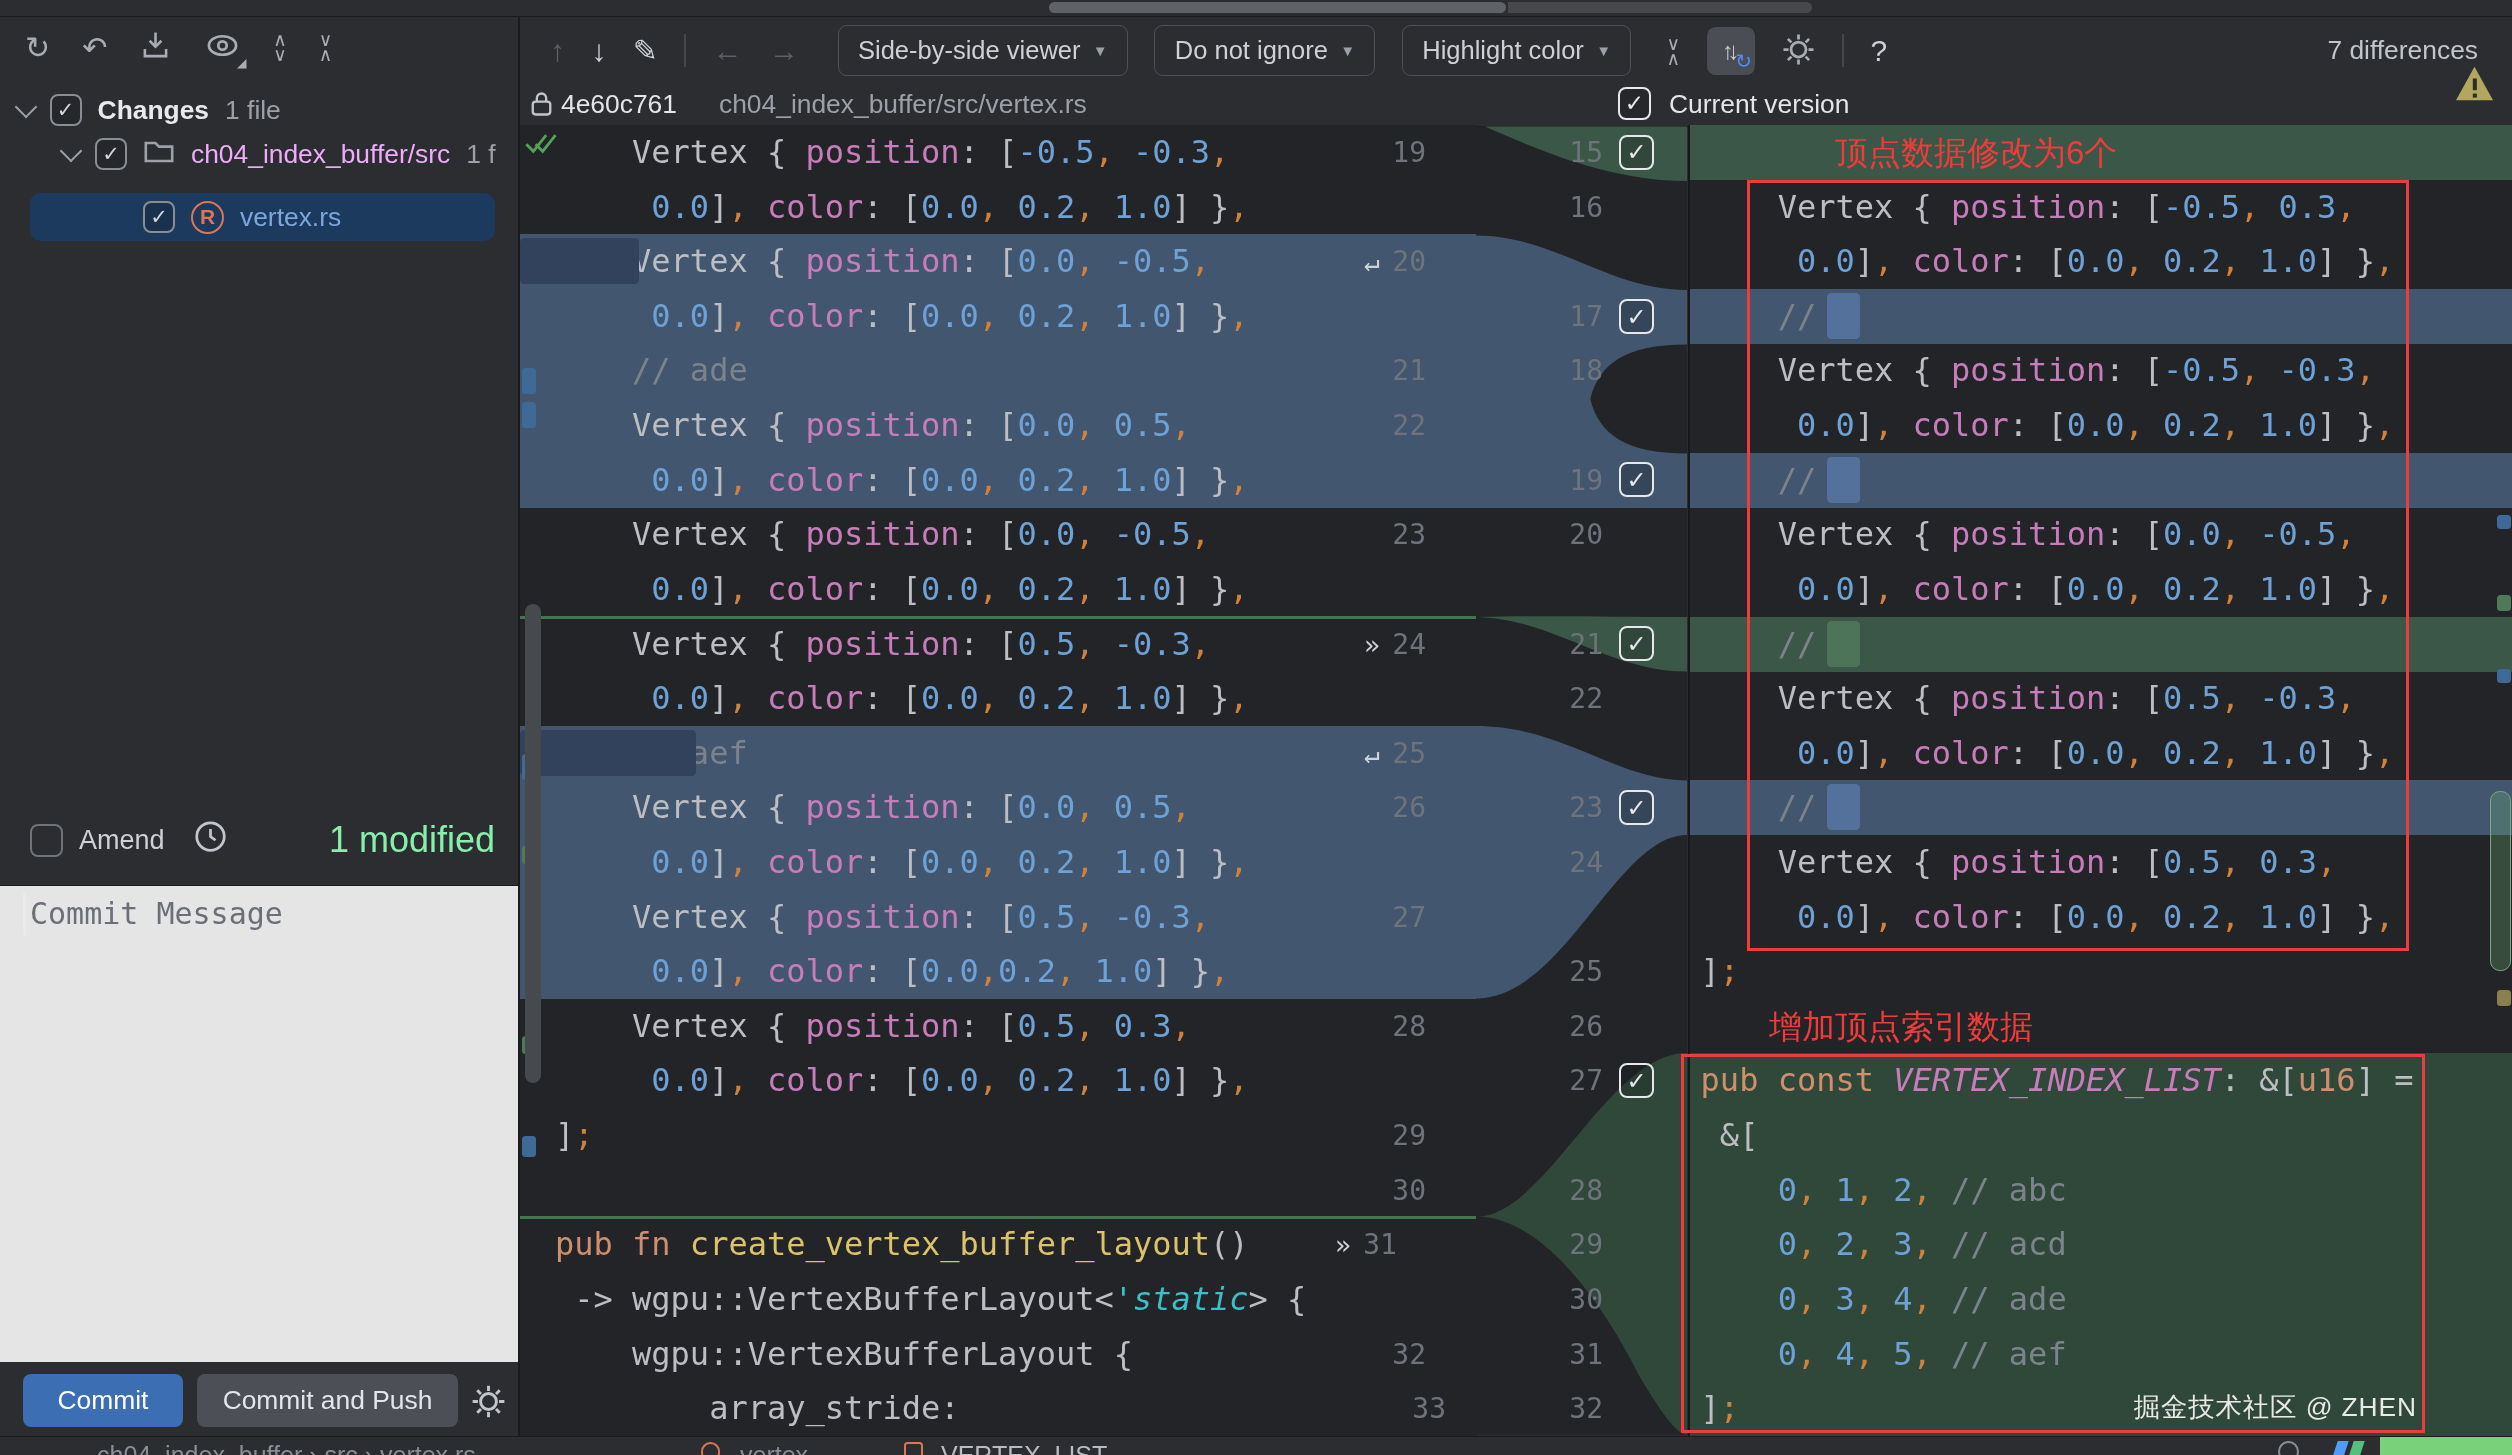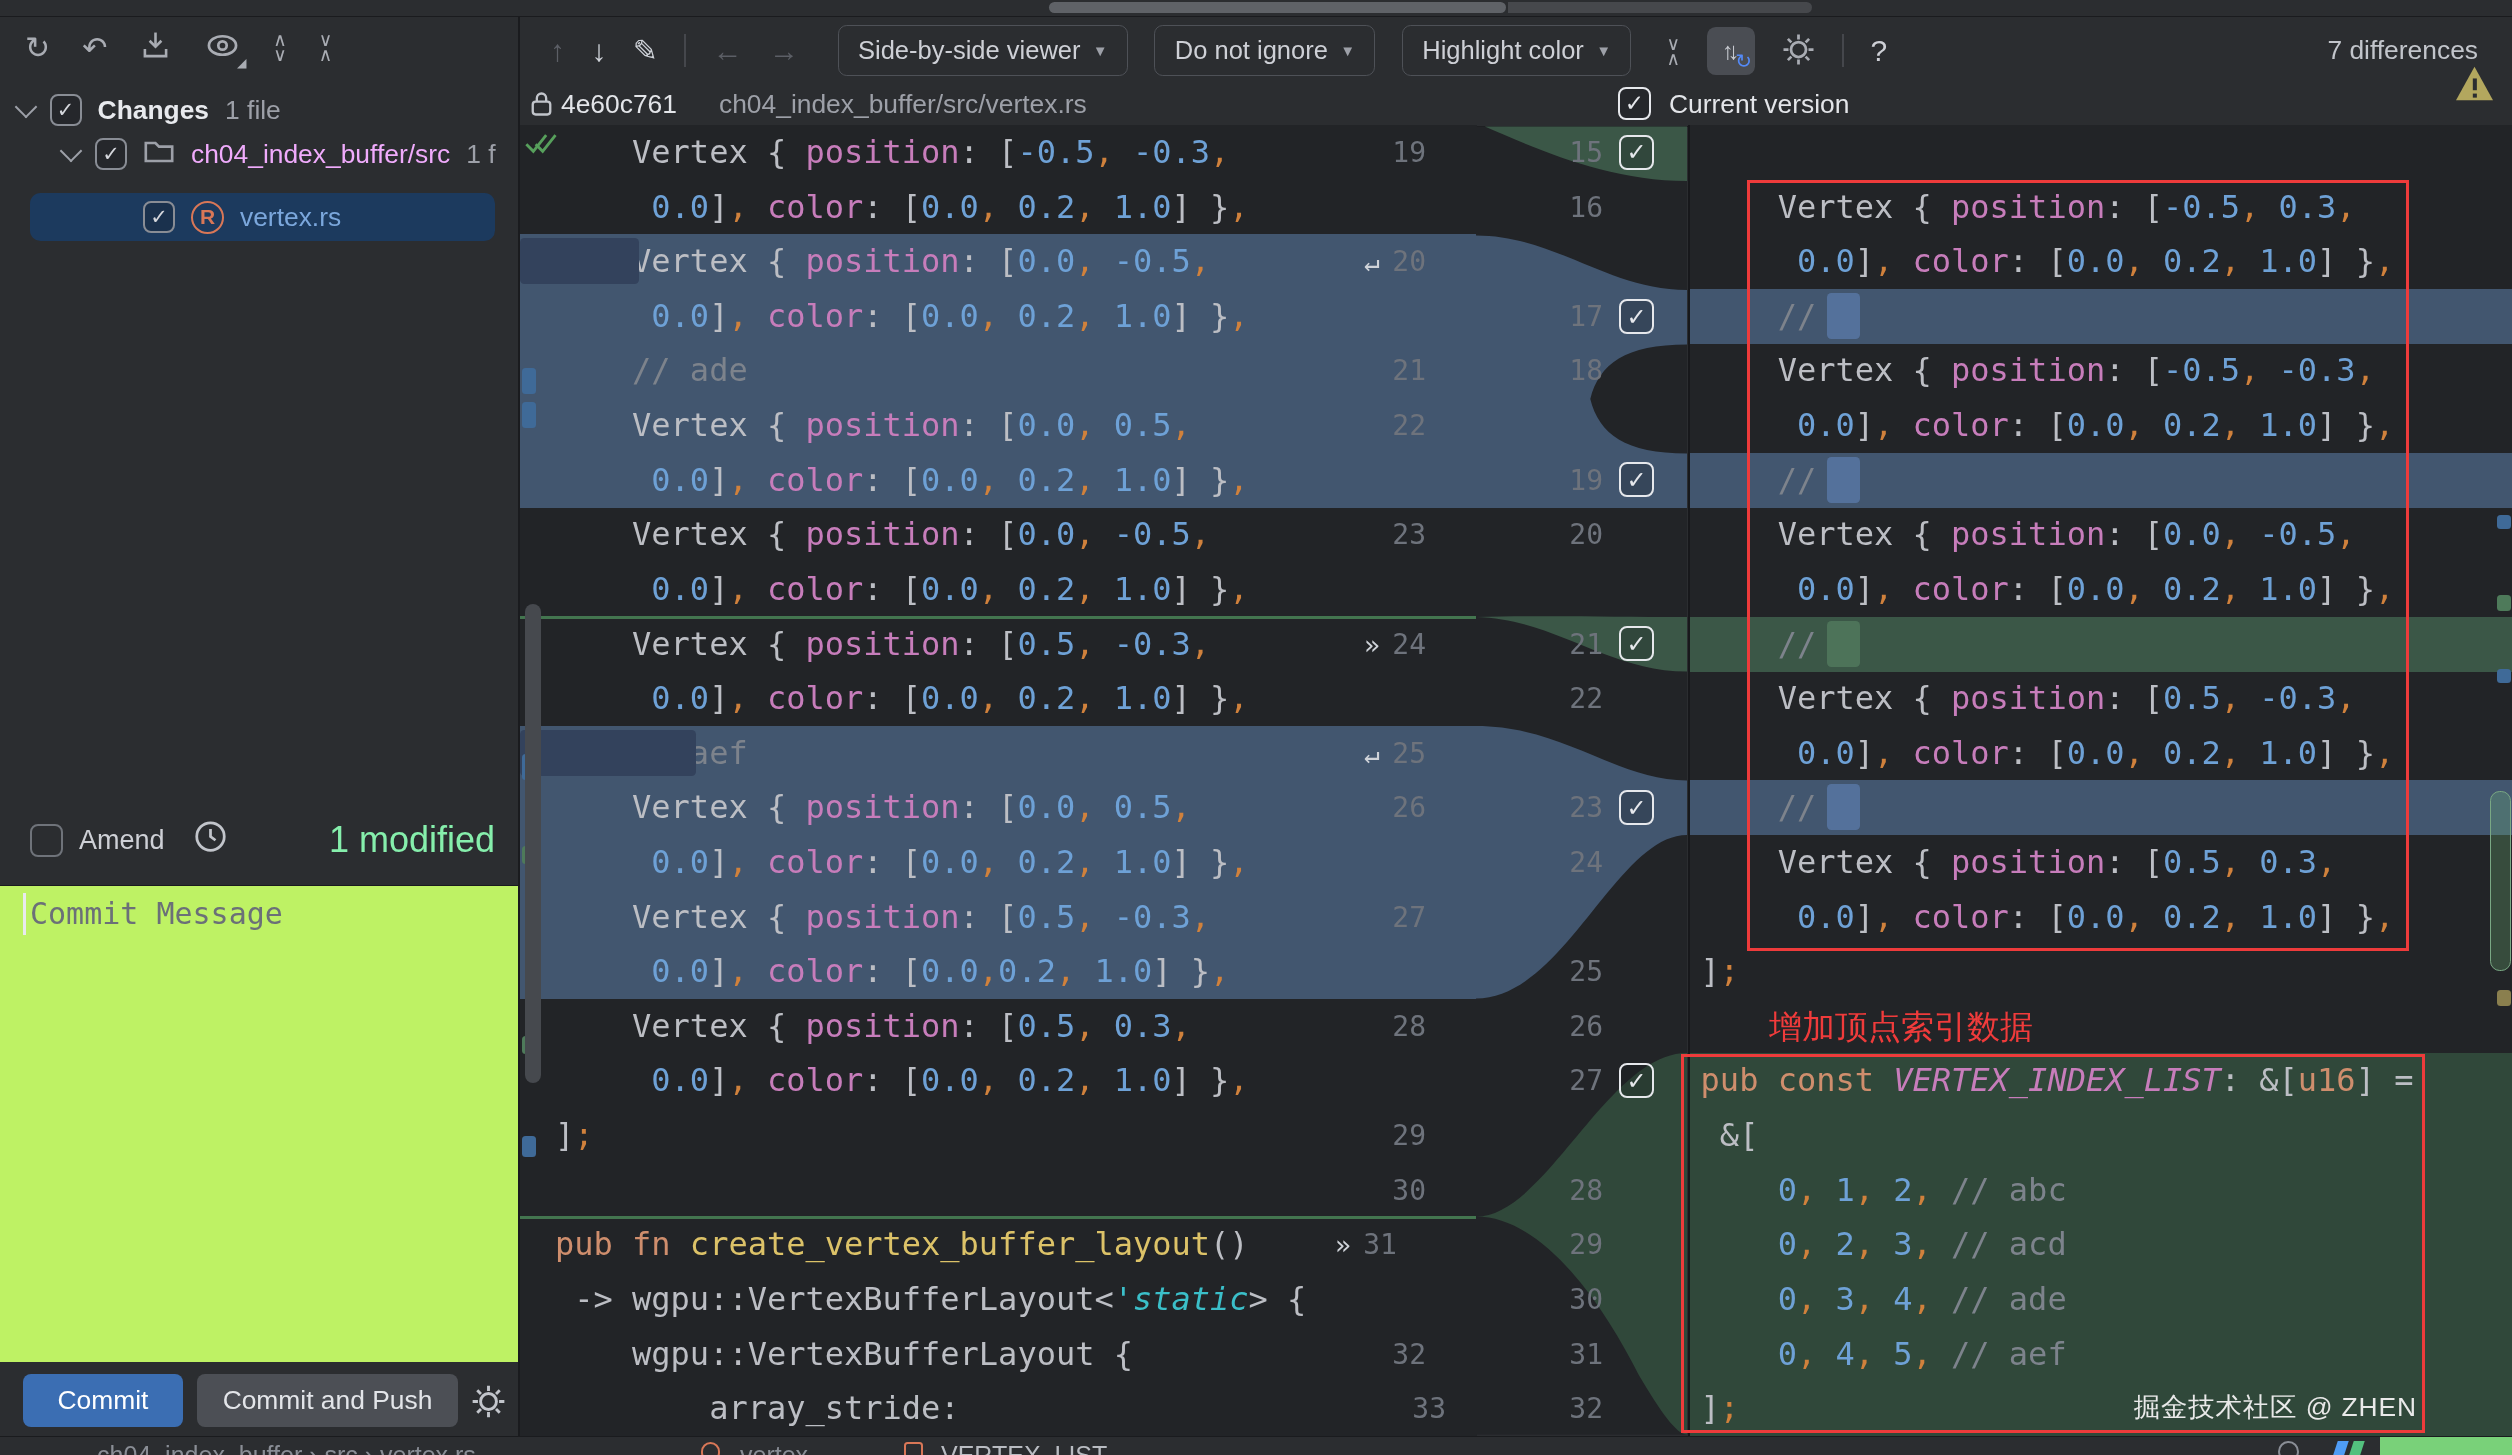--- a/index.html
+++ b/index.html
@@ -124,21 +124,21 @@
       <span style="margin-left:12.3px;">
         <svg width="35" height="35" viewBox="0 0 28 28" fill="none" stroke="#c2c5cb" stroke-width="2.2">
             <circle cx="14" cy="14" r="11"></circle>
             <path d="M14 8 v6 l4 3"></path>
           </svg>
       </span>
       <span style="margin-left:auto;color:#86efac;font-size:36px;">1 modified</span>
     </div>
     <div class="abs" style="left:0;top:869px;width:518px;height:1.8px;background:#1a1b1e;"></div>
 
-    <div class="abs" style="left:0;top:870px;width:518px;height:476px;background:#bef264;">
+    <div class="abs" style="left:0;top:870px;width:518px;height:476px;background:#e5e5e5;">
       <div class="abs" style="left:23px;top:7px;width:2.6px;height:42px;background:#e8eaee;"></div>
       <div class="abs mono" style="left:30px;top:7px;font-size:30px;line-height:42px;color:#6b7078;">Commit Message</div>
     </div>
 
     <div class="abs btn" style="left:23px;top:1358px;width:160px;background:#3b6eb3;">
       <span>Commit</span>
     </div>
     <div class="abs btn" style="left:197px;top:1358px;width:261px;background:#4c4f55;color:#e3e5e9;">
       <span>Commit and Push</span>
     </div>
@@ -338,20 +338,23 @@
       <div class="cbx" style="position: absolute; left: 143px; top: 174px; width: 35px; height: 35px; font-size: 24px;">✓</div>
       <div class="cbx" style="position: absolute; left: 143px; top: 337px; width: 35px; height: 35px; font-size: 24px;">✓</div>
       <div class="cbx" style="position: absolute; left: 143px; top: 501px; width: 35px; height: 35px; font-size: 24px;">✓</div>
       <div class="cbx" style="position: absolute; left: 143px; top: 665px; width: 35px; height: 35px; font-size: 24px;">✓</div>
       <div class="cbx" style="position: absolute; left: 143px; top: 938px; width: 35px; height: 35px; font-size: 24px;">✓</div>
     </div>
 
   <div class="abs" style="left:1688px;top:125px;width:1.8px;height:1311px;background:#17181b;"></div>
 
   <div class="abs pane" style="left:1690px;top:125px;width:823px;height:1311px;" id="right-pane">
+      <div class="crow bg-add" style="top: 0px;">
+        <div class="annot" style="left: 145px;">顶点数据修改为6个</div>
+      </div>
       <div class="crow" style="top: 55px;">
         <pre style="padding-left: 10.6px;">    Vertex { <span class="tok-f">position</span>: [<span class="tok-n">-0.5</span><span class="tok-o">,</span> <span class="tok-n">0.3</span><span class="tok-o">,</span></pre>
       </div>
       <div class="crow" style="top: 109px;">
         <pre style="padding-left: 10.6px;">     <span class="tok-n">0.0</span>]<span class="tok-o">,</span> <span class="tok-f">color</span>: [<span class="tok-n">0.0</span><span class="tok-o">,</span> <span class="tok-n">0.2</span><span class="tok-o">,</span> <span class="tok-n">1.0</span>] }<span class="tok-o">,</span></pre>
       </div>
       <div class="crow bg-mod" style="top: 164px;">
         <div class="chip light" style="left: 137px; width: 33px;"></div>
         <pre style="padding-left: 10.6px;">    <span class="tok-c">// c</span></pre>
       </div>

